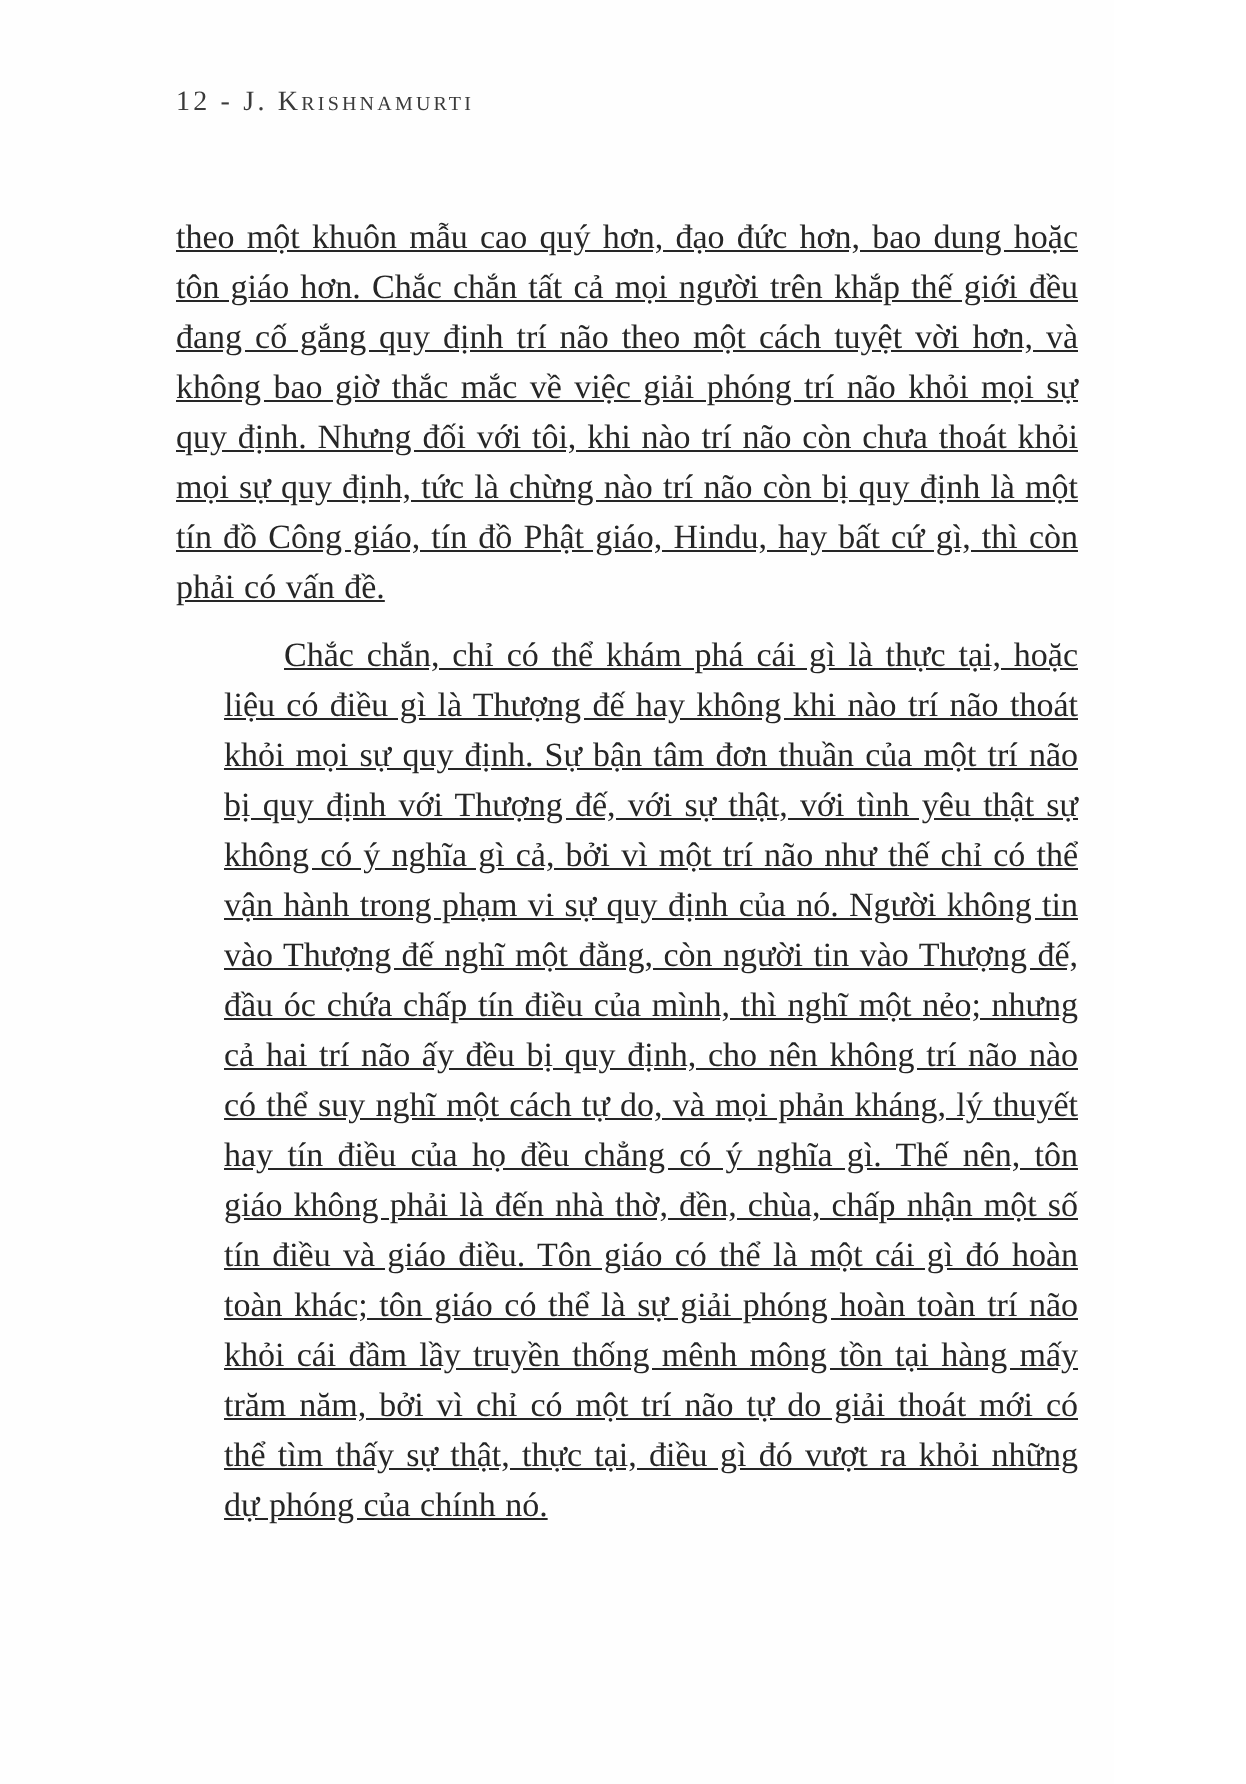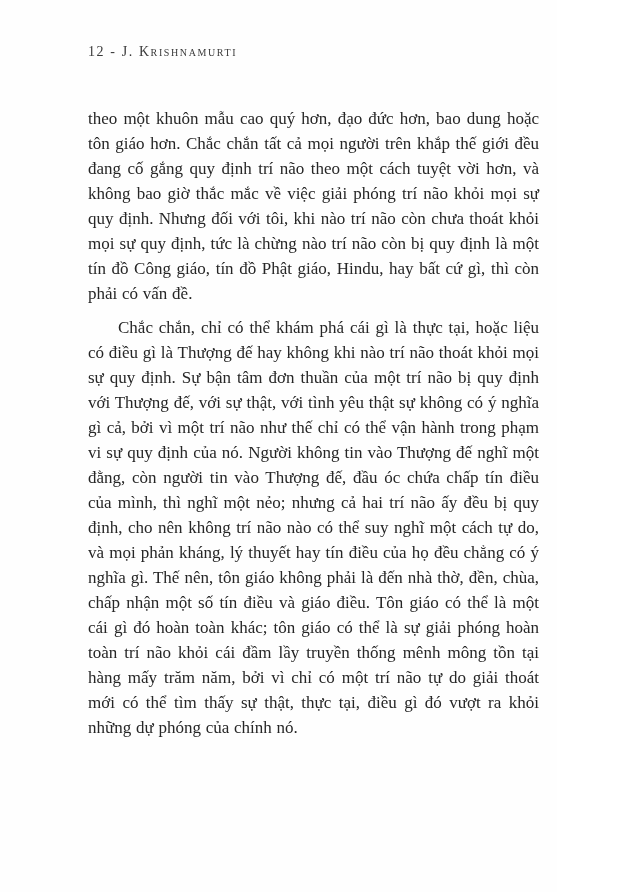--- a/index.html
+++ b/index.html
@@ -21,35 +21,37 @@
   .running-head {
     font-size: 14px;
     font-variant: small-caps;
     letter-spacing: 1.6px;
     color: #3a3a3a;
     margin: 0 0 46px 0;
     white-space: nowrap;
   }
   .body-text {
     width: 451px;
+    text-decoration: underline;
   }
   .para {
     margin: 0;
     font-size: 17px;
     line-height: 25px;
     text-align: justify;
     text-justify: inter-word;
     color: #262626;
     word-spacing: 0.5px;
   }
   .para + .para {
     margin-top: 9px;
   }
   .para.indent {
     text-indent: 30px;
+    margin-left: 24px;
   }
   .para.no-indent {
     text-indent: 0;
   }
 </style>
 </head>
 <body>
 
 <div class="page">
   <header class="running-head">

